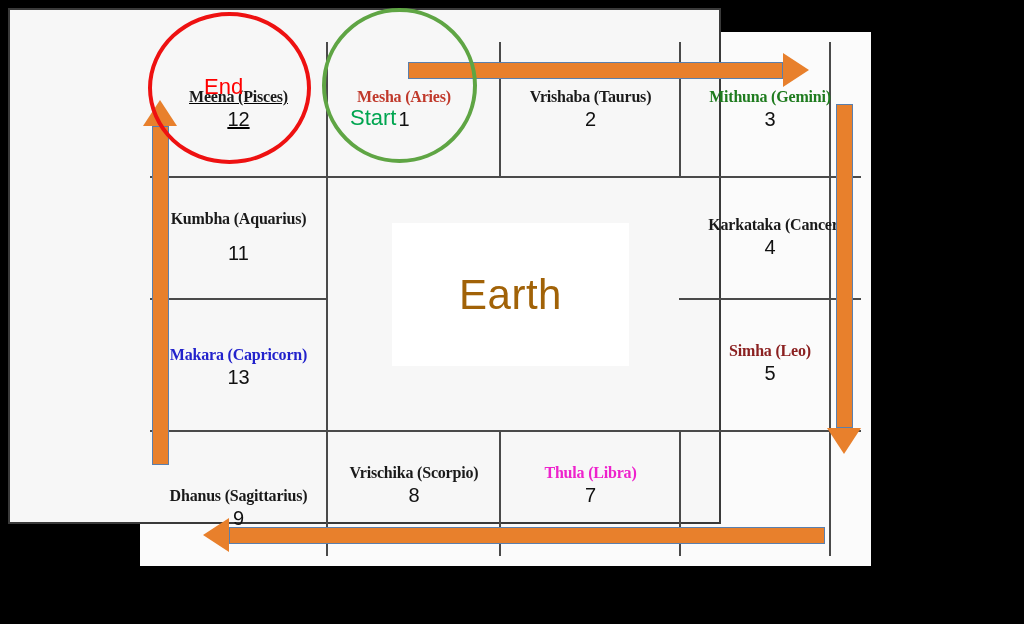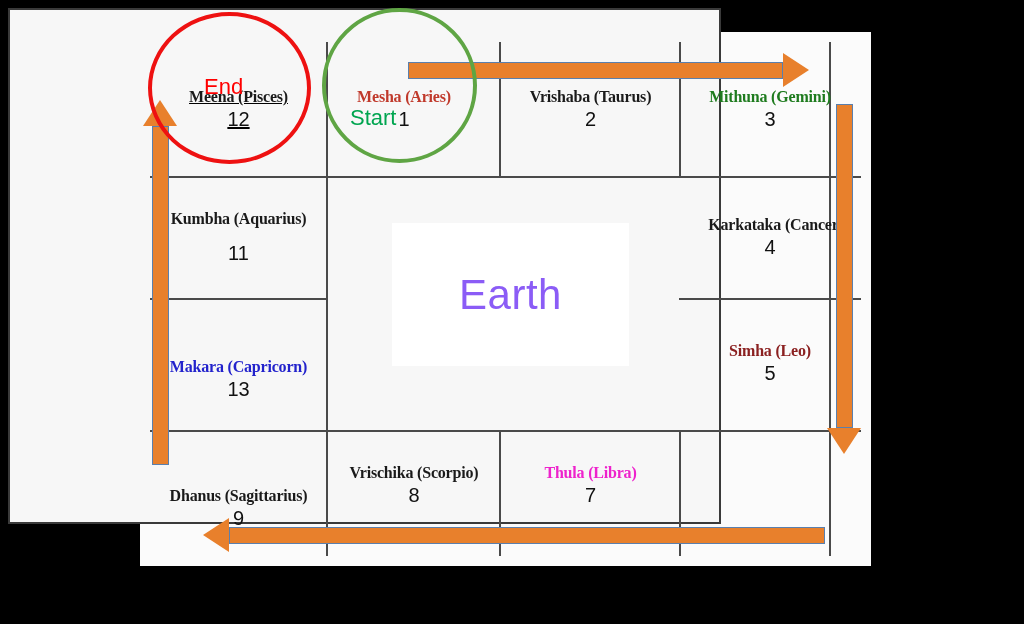--- a/index.html
+++ b/index.html
@@ -26,21 +26,21 @@
         overflow:hidden;}
   .cell .sign{font-size:16px;font-weight:700;line-height:1.1;white-space:nowrap;
         letter-spacing:-0.2px;}
   .cell .num{font-family:"Liberation Sans",sans-serif;font-size:20px;color:#111;
         line-height:1.25;margin-top:1px;}
 
   
   .earth-box{position:absolute;background:#ffffff;
         display:flex;align-items:center;justify-content:center;}
   .earth-label{font-family:"Liberation Sans",sans-serif;font-size:42px;
-        color:#8b5cf6;letter-spacing:0.5px;}
+        color:#a16207;letter-spacing:0.5px;}
 
   
   .arrow-shaft{position:absolute;background:#E8802C;
         border:1px solid #5a7fad;box-sizing:border-box;}
   .arrow-head{position:absolute;width:0;height:0;}
   .head-right{border-top:17px solid transparent;border-bottom:17px solid transparent;
         border-left:26px solid #E8802C;}
   .head-left{border-top:17px solid transparent;border-bottom:17px solid transparent;
         border-right:26px solid #E8802C;}
   .head-down{border-left:17px solid transparent;border-right:17px solid transparent;
@@ -109,21 +109,21 @@
   <div class="cell" style="left:152px;top:178px;width:173px;height:120px;gap:12px;">
     <span class="sign" style="color:#1a1a1a;">Kumbha (Aquarius)</span>
     <span class="num">11</span>
   </div>
 
   <div class="cell" style="left:681px;top:178px;width:178px;height:120px;justify-content:center;">
     <span class="sign" style="color:#1a1a1a;margin-left:12px;">Karkataka (Cancer)</span>
     <span class="num">4</span>
   </div>
 
-  <div class="cell" style="left:152px;top:316px;width:173px;height:128px;">
+  <div class="cell" style="left:152px;top:304px;width:173px;height:128px;">
     <span class="sign" style="color:#2222CC;">Makara (Capricorn)</span>
     <span class="num">13</span>
   </div>
 
   <div class="cell" style="left:681px;top:300px;width:178px;height:128px;">
     <span class="sign" style="color:#8B2020;">Simha (Leo)</span>
     <span class="num">5</span>
   </div>
 
   <div class="cell" style="left:152px;top:464px;width:173px;height:90px;justify-content:center;">

